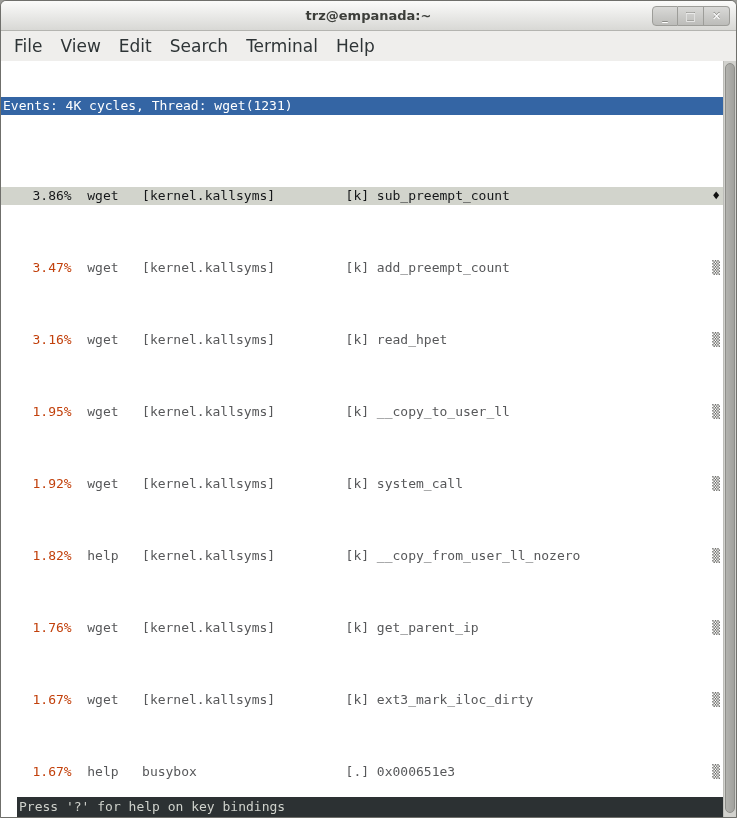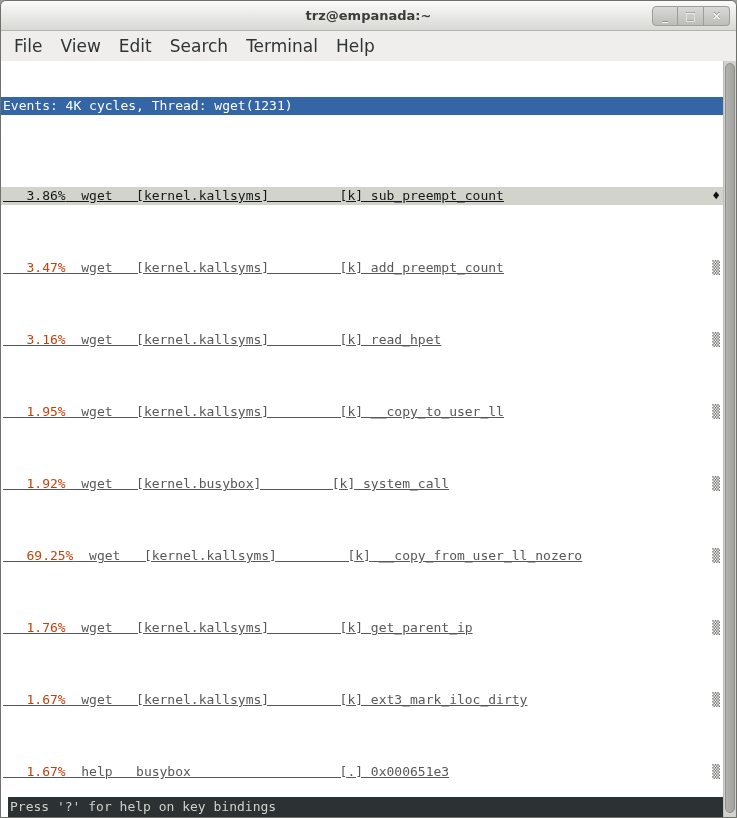--- a/index.html
+++ b/index.html
@@ -36,28 +36,28 @@
   .terminal{
     position:relative;height:758px;background:#ffffff;
     font-family:"DejaVu Sans Mono","Liberation Mono",monospace;
     font-size:13px;line-height:18px;white-space:pre;
     color:#57585a;
   }
   .term-inner{position:absolute;left:0;top:0;right:13px;bottom:0;overflow:hidden;}
   .evt-header{
     height:18px;background:#3465a4;color:#ffffff;padding-left:2px;
   }
-  .row{height:18px;position:relative;padding-left:2px;text-decoration:underline;}
+  .row{height:18px;position:relative;padding-left:8px;}
   .row.selected{background:#d2d4cc;color:#16181a;}
   .row .pct{color:#c2410c;}
   .row.selected .pct{color:#16181a;}
   .row .marker{position:absolute;right:3px;top:0;color:#6e6e6a;}
   .row.selected .marker{color:#111;}
   .statusbar{
-    position:absolute;left:7px;bottom:2px;right:13px;height:20px;
+    position:absolute;left:16px;bottom:2px;right:13px;height:20px;
     background:#2c3133;color:#cfd2cc;padding-left:2px;line-height:20px;
   }
   
   .scrollbar{
     position:absolute;top:0;right:0;width:13px;bottom:0;
     background:#d2d2ce;border-left:1px solid #bcbcb8;
   }
   .scroll-thumb{
     position:absolute;left:1px;right:1px;top:2px;bottom:6px;
     background:linear-gradient(90deg,#b2b2ae,#a2a29e);
@@ -105,23 +105,23 @@
       <div class="evt-header">Events: 4K cycles, Thread: wget(1231)</div>
       <div id="rows">
   <div class="row selected"><span class="pct">   3.86%</span><span class="rest">  wget   [kernel.kallsyms]         [k] sub_preempt_count</span><span class="marker">♦</span></div>
 
   <div class="row"><span class="pct">   3.47%</span><span class="rest">  wget   [kernel.kallsyms]         [k] add_preempt_count</span><span class="marker">▒</span></div>
 
   <div class="row"><span class="pct">   3.16%</span><span class="rest">  wget   [kernel.kallsyms]         [k] read_hpet</span><span class="marker">▒</span></div>
 
   <div class="row"><span class="pct">   1.95%</span><span class="rest">  wget   [kernel.kallsyms]         [k] __copy_to_user_ll</span><span class="marker">▒</span></div>
 
-  <div class="row"><span class="pct">   1.92%</span><span class="rest">  wget   [kernel.busybox]         [k] system_call</span><span class="marker">▒</span></div>
+  <div class="row"><span class="pct">   1.92%</span><span class="rest">  wget   [kernel.kallsyms]         [k] system_call</span><span class="marker">▒</span></div>
 
-  <div class="row"><span class="pct">   69.25%</span><span class="rest">  wget   [kernel.kallsyms]         [k] __copy_from_user_ll_nozero</span><span class="marker">▒</span></div>
+  <div class="row"><span class="pct">   1.82%</span><span class="rest">  help   [kernel.kallsyms]         [k] __copy_from_user_ll_nozero</span><span class="marker">▒</span></div>
 
   <div class="row"><span class="pct">   1.76%</span><span class="rest">  wget   [kernel.kallsyms]         [k] get_parent_ip</span><span class="marker">▒</span></div>
 
   <div class="row"><span class="pct">   1.67%</span><span class="rest">  wget   [kernel.kallsyms]         [k] ext3_mark_iloc_dirty</span><span class="marker">▒</span></div>
 
   <div class="row"><span class="pct">   1.67%</span><span class="rest">  help   busybox                   [.] 0x000651e3</span><span class="marker">▒</span></div>
 
   
 
   

